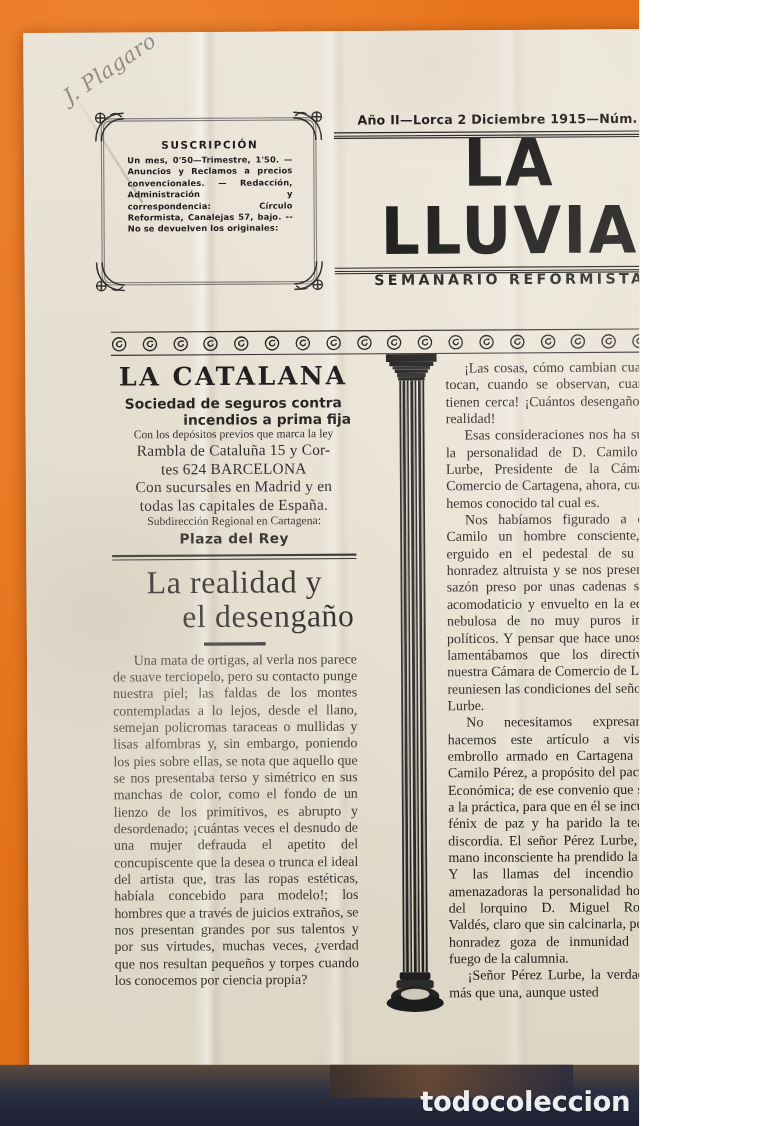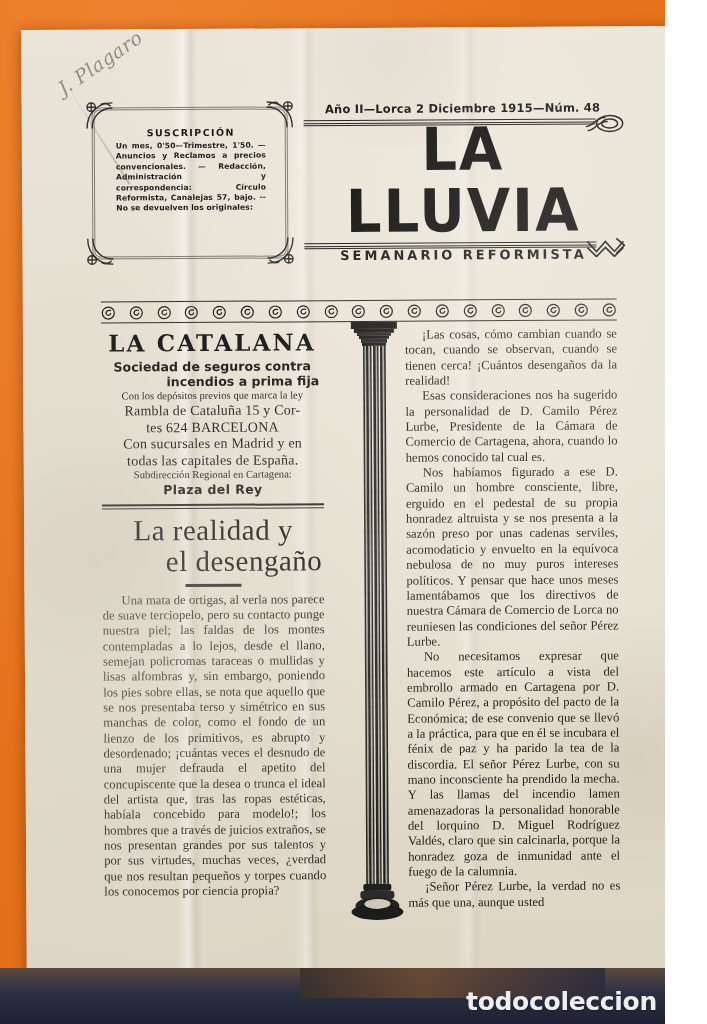--- a/index.html
+++ b/index.html
@@ -5,21 +5,21 @@
 <style>
   * { box-sizing: border-box; }
   html, body {
     margin: 0; padding: 0;
     width: 707px; height: 1024px;
     overflow: hidden;
     font-family: "Liberation Serif", serif;
   }
   #root {
     position: relative;
-    width: 665px; height: 1024px;
+    width: 581px; height: 1024px;
     background: #15803d;
     overflow: hidden;
   }
   
   #backdrop {
     position: absolute; inset: 0;
     background:
       radial-gradient(ellipse at 20% 10%, #ef8330 0%, rgba(239,131,48,0) 55%),
       radial-gradient(ellipse at 90% 85%, #d2620f 0%, rgba(210,98,15,0) 60%),
       linear-gradient(160deg, #e8741c 0%, #e06f18 100%);

